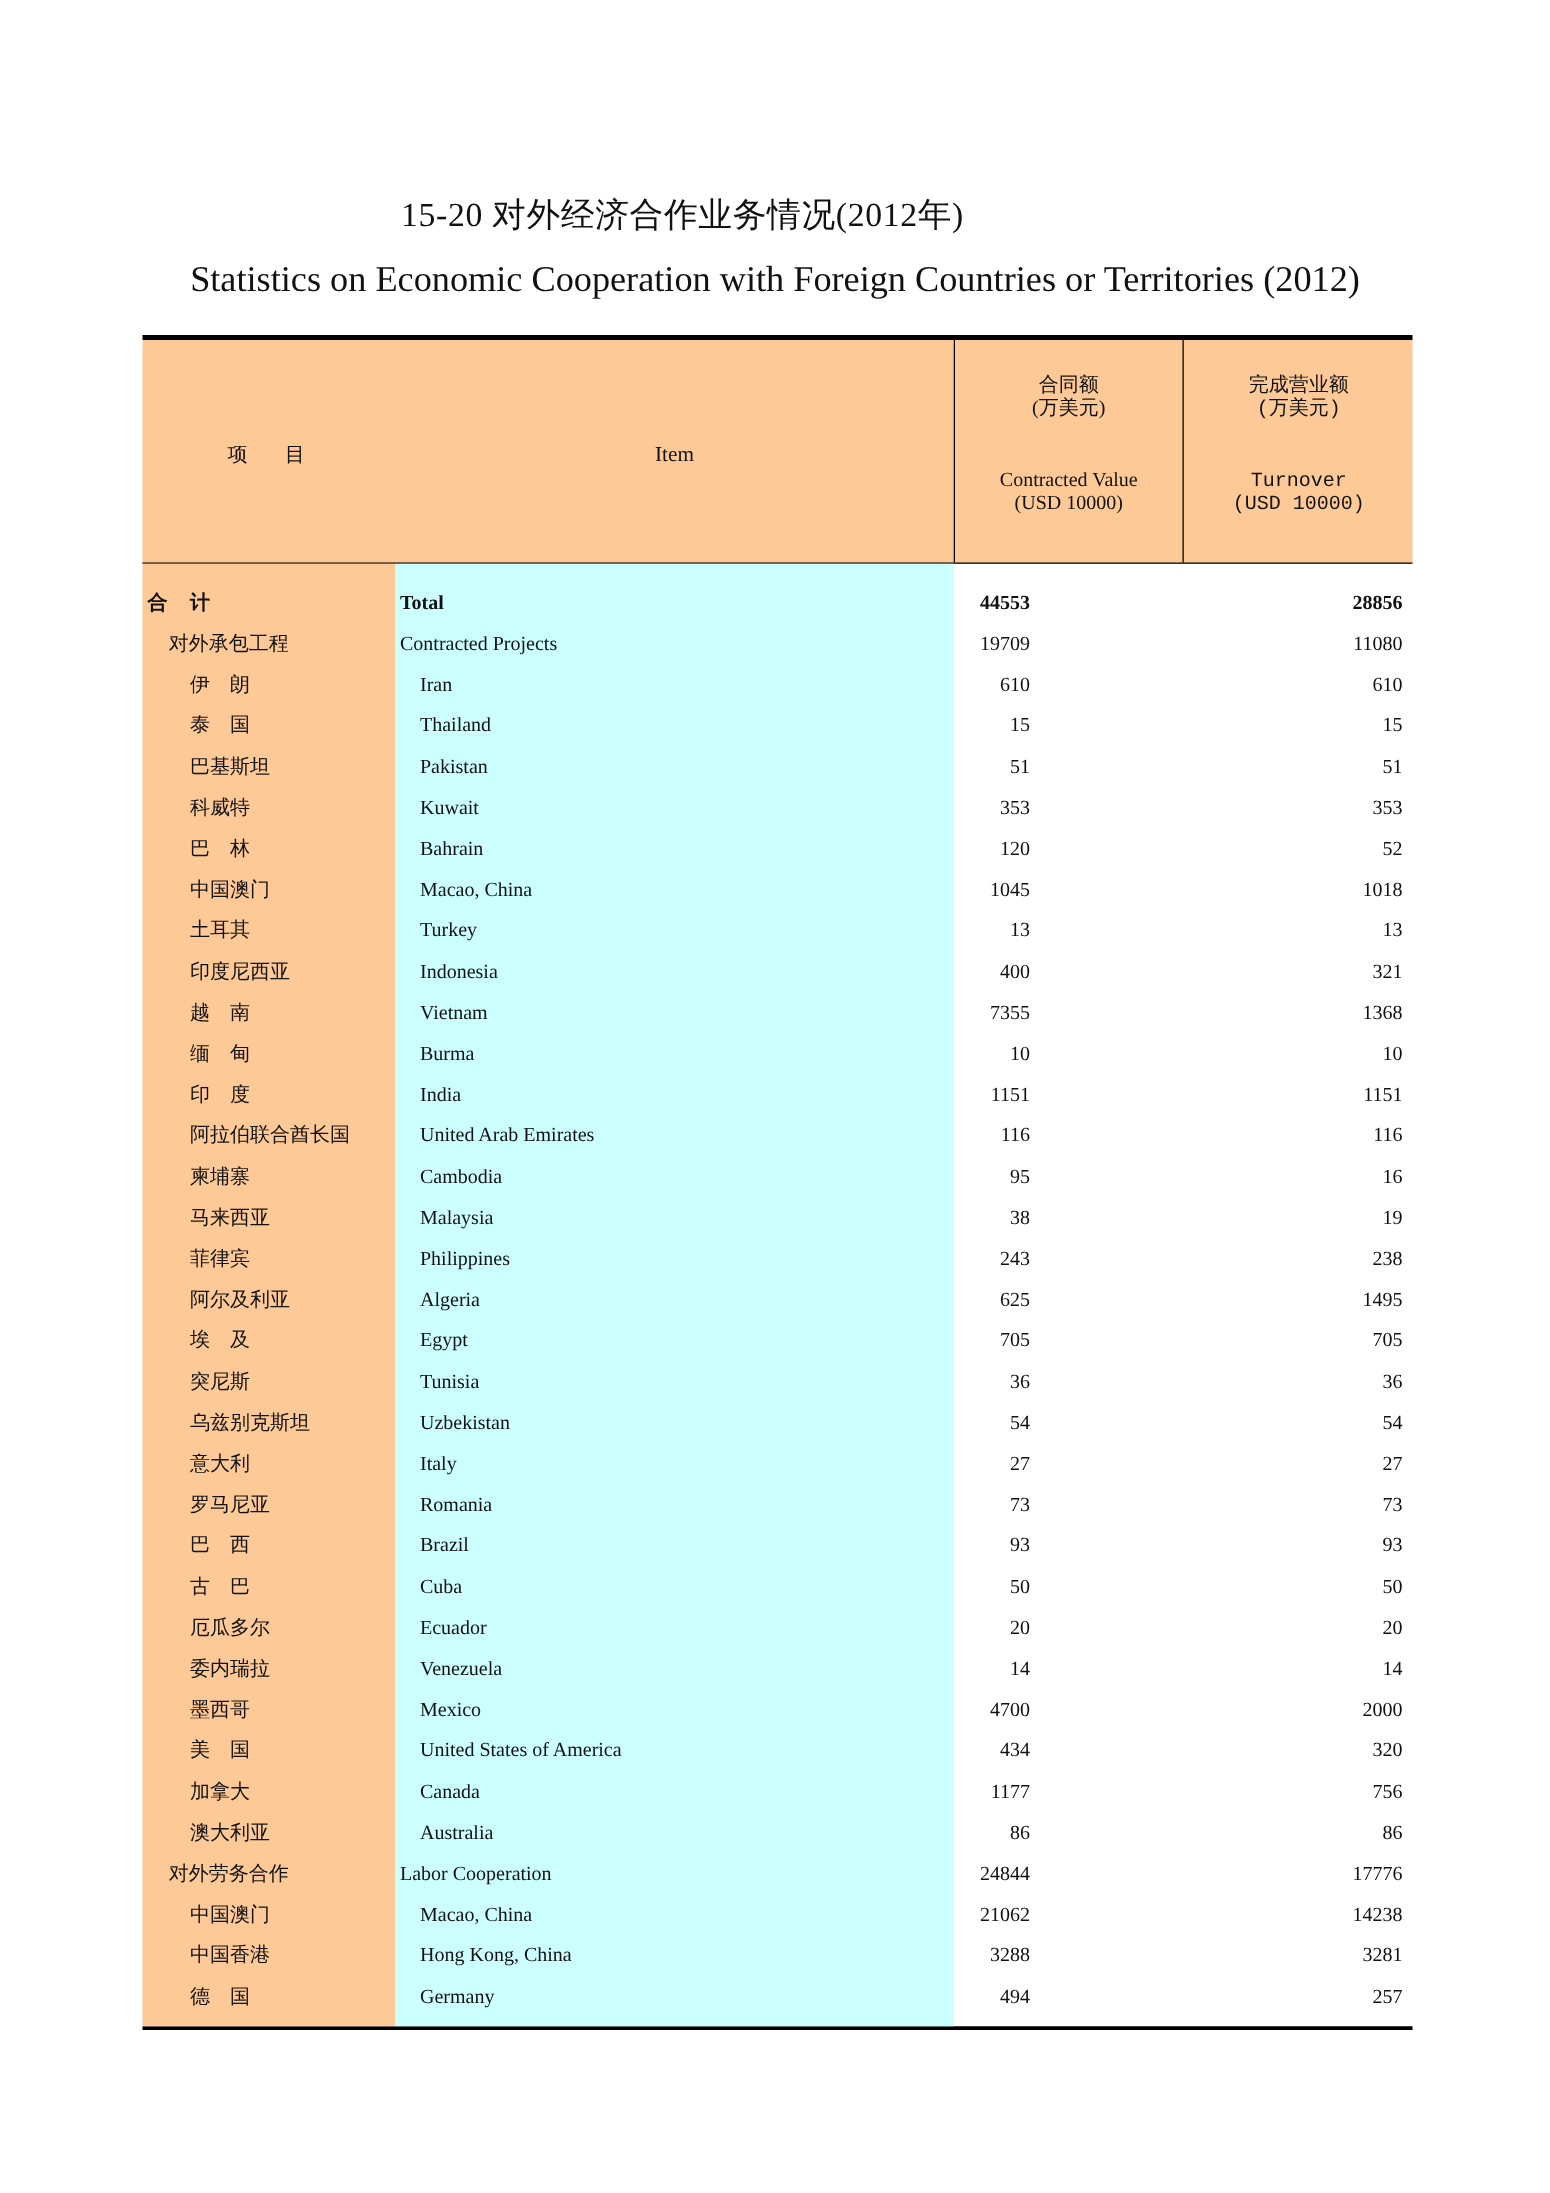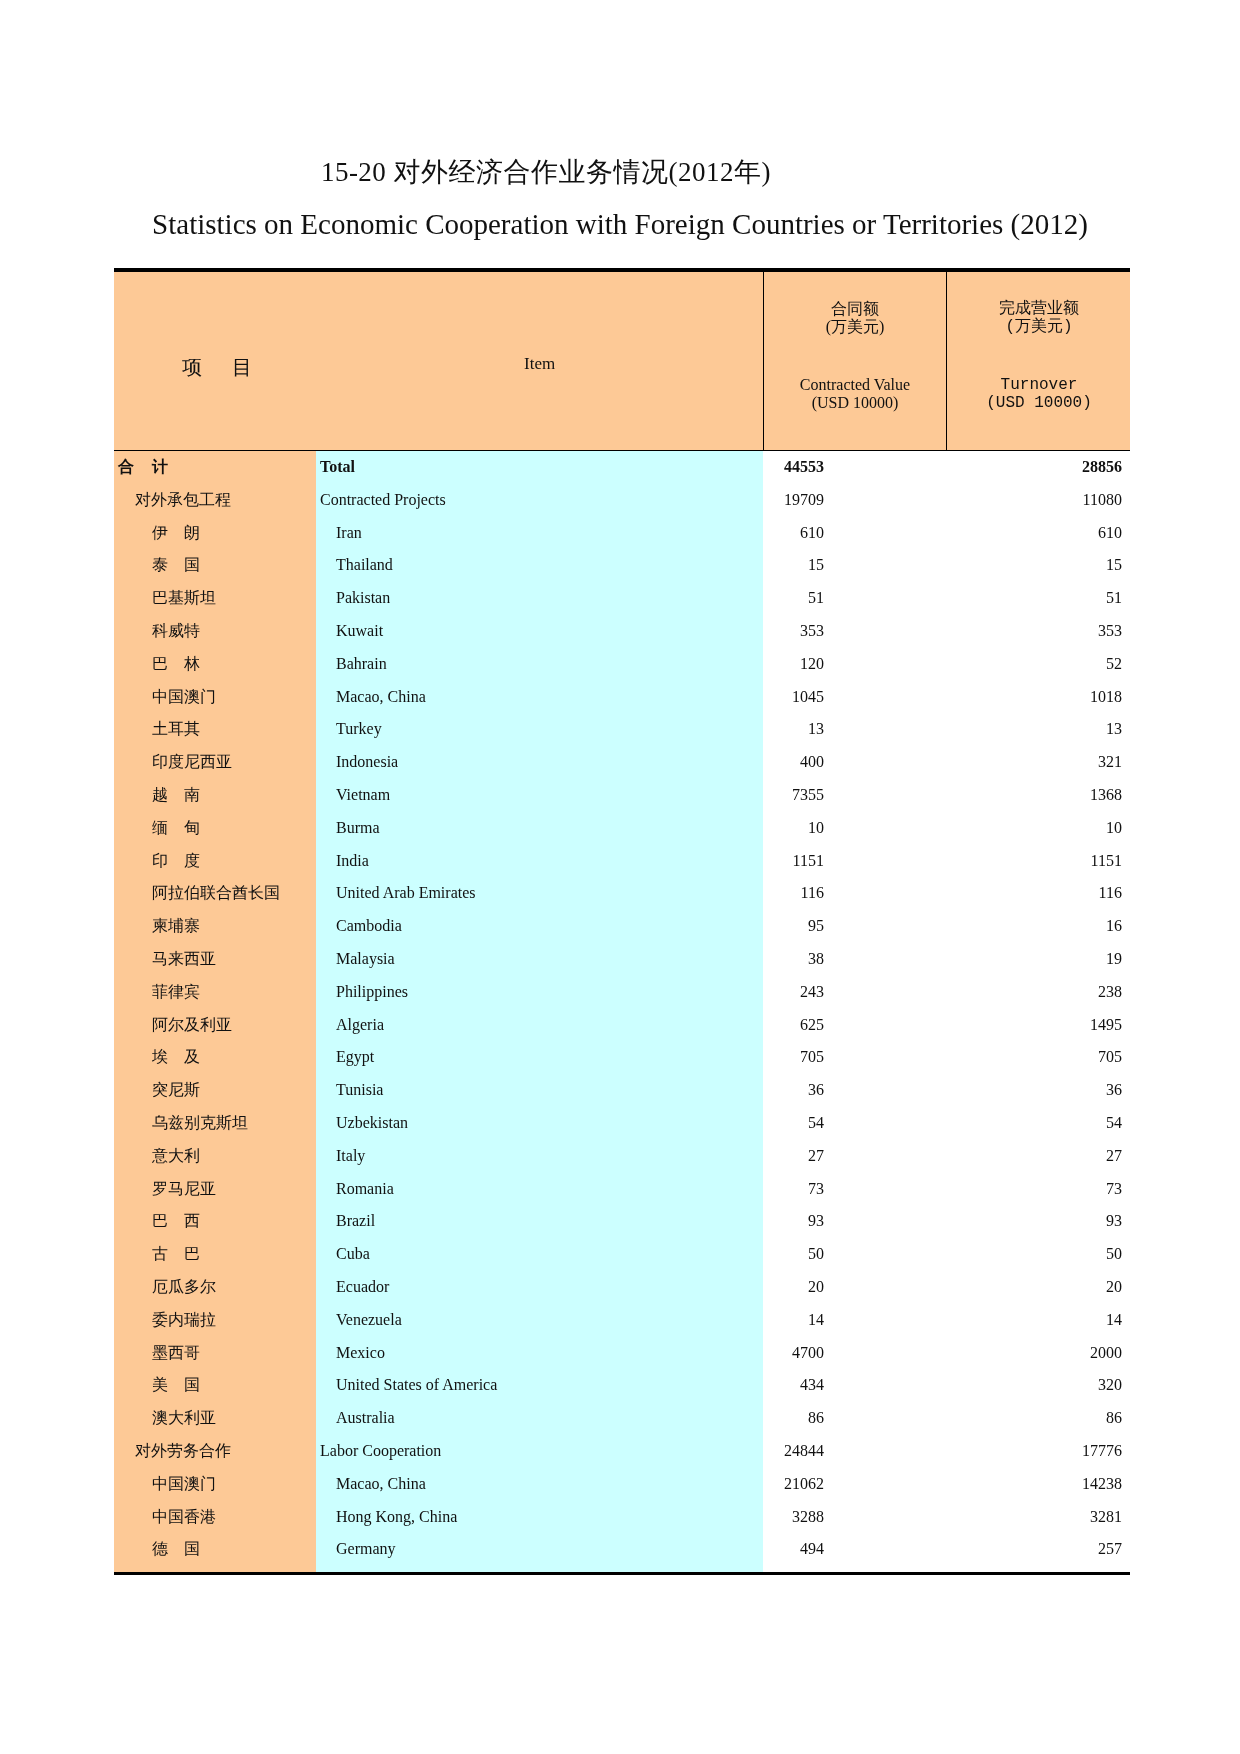--- a/index.html
+++ b/index.html
@@ -5,31 +5,31 @@
   html, body { margin: 0; padding: 0; background: #ffffff; }
   body { width: 1240px; height: 1754px; position: relative; overflow: hidden;
          font-family: "Liberation Serif", "DejaVu Serif", serif; color: #111; }
   .title-cn { position: absolute; top: 154px; left: 0; width: 1092px; text-align: center;
               font-size: 27px; letter-spacing: 0.5px; }
   .title-en { position: absolute; top: 208px; left: 0; width: 1240px; text-align: center;
               font-size: 29px; }
   .table-wrap { position: absolute; left: 114px; top: 268px; width: 1016px; }
   .top-rule { height: 4px; background: #000; }
   .header { position: relative; height: 178px; background: #fdc996; border-bottom: 1.5px solid #000; }
-  .h-cn-item { position: absolute; left: 68px; top: 82px; font-size: 20px; letter-spacing: 30px; font-family: Liberation Serif, serif; }
+  .h-cn-item { position: absolute; left: 68px; top: 82px; font-size: 16px; letter-spacing: 30px; font-family: Liberation Serif, serif; }
   .h-en-item { position: absolute; left: 410px; top: 82px; font-size: 17px; }
   .h-col { position: absolute; top: 0; height: 178px; border-left: 1.5px solid #000; text-align: center; font-size: 16px; line-height: 18px; }
   .h-col1 { left: 649px; width: 182px; }
   .h-col2 { left: 832px; width: 184px; font-family: Liberation Mono, monospace; }
   .h-col .cn { position: absolute; top: 28px; left: 0; width: 100%; text-align: center; }
   .h-col .en { position: absolute; top: 104px; left: 0; width: 100%; }
   .body { position: relative; }
   .bg-cn { position: absolute; left: 0; top: 0; bottom: 0; width: 202px; background: #fdc996; }
   .bg-en { position: absolute; left: 202px; top: 0; bottom: 0; width: 447px; background: #ccffff; }
-  .rows { position: relative; padding-top: 0; padding-bottom: 6px; }
+  .rows { position: relative; padding-top: 16px; padding-bottom: 6px; }
   .row { position: relative; height: 32.8px; font-size: 16px; line-height: 32.8px; }
   .row .cn { position: absolute; left: 0; top: 0; white-space: nowrap; }
   .row .en { position: absolute; left: 202px; top: 0; white-space: nowrap; }
   .row .v1 { position: absolute; right: 306px; top: 0; text-align: right; }
   .row .v2 { position: absolute; right: 8px; top: 0; text-align: right; }
   .lvl0 .cn { left: 4px; font-weight: bold; letter-spacing: 18px; }
   .lvl0 .en { left: 206px; font-weight: bold; }
   .lvl0 .v1, .lvl0 .v2 { font-weight: bold; }
   .lvl1 .cn { left: 21px; }
   .lvl1 .en { left: 206px; }
@@ -241,20 +241,26 @@
           <span class="v1">4700</span>
           <span class="v2">2000</span>
         </div>
         <div class="row lvl2">
           <span class="cn">美　国</span>
           <span class="en">United States of America</span>
           <span class="v1">434</span>
           <span class="v2">320</span>
         </div>
         <div class="row lvl2">
+          <span class="cn">加拿大</span>
+          <span class="en">Canada</span>
+          <span class="v1">1177</span>
+          <span class="v2">756</span>
+        </div>
+        <div class="row lvl2">
           <span class="cn">澳大利亚</span>
           <span class="en">Australia</span>
           <span class="v1">86</span>
           <span class="v2">86</span>
         </div>
         <div class="row lvl1">
           <span class="cn">对外劳务合作</span>
           <span class="en">Labor Cooperation</span>
           <span class="v1">24844</span>
           <span class="v2">17776</span>

